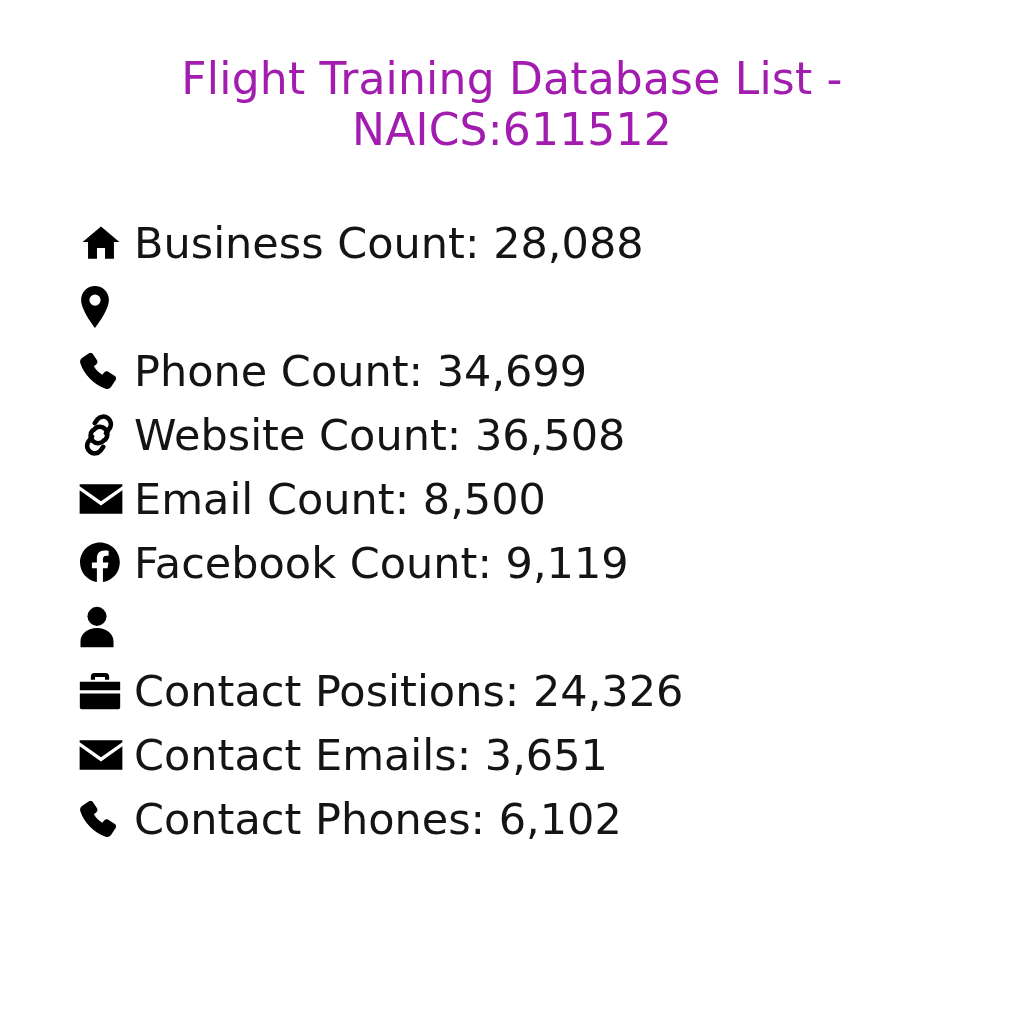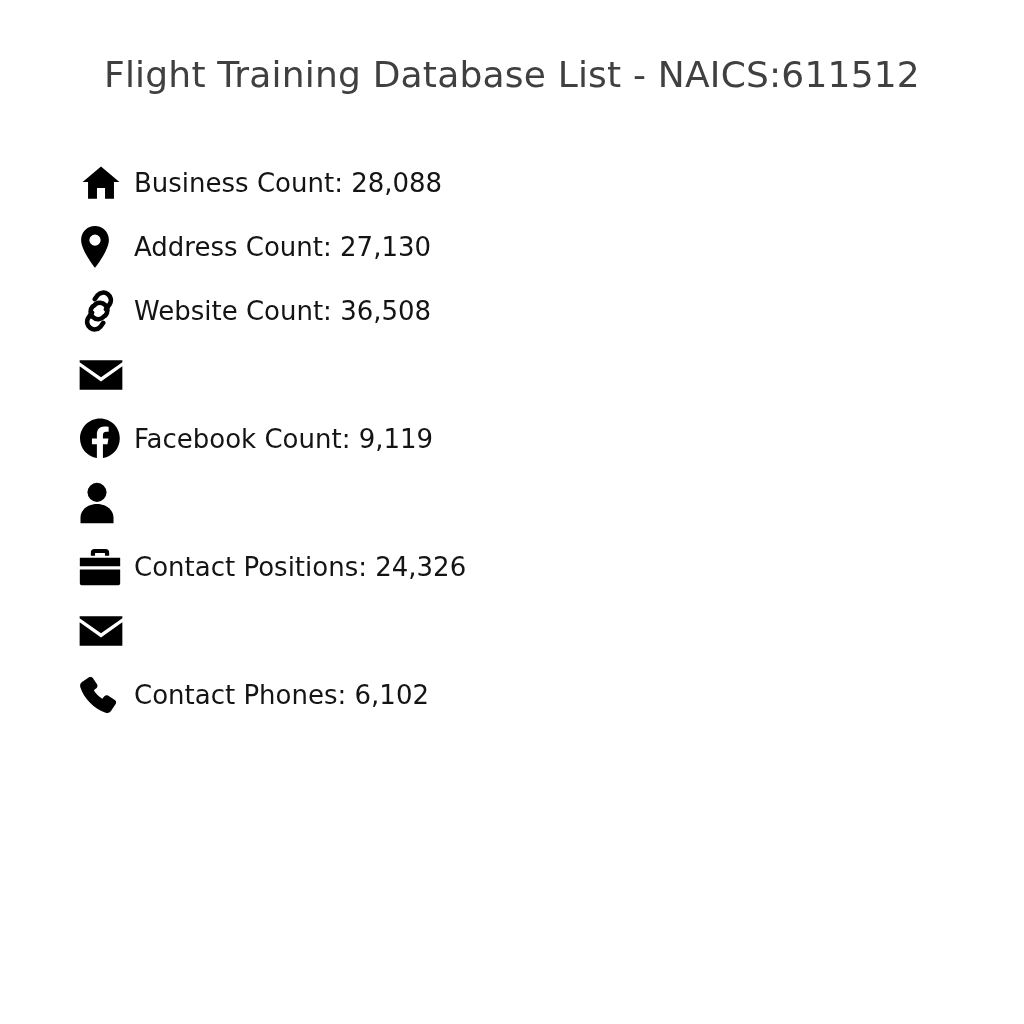--- a/index.html
+++ b/index.html
@@ -14,25 +14,25 @@
     color: #111111;
     overflow: hidden;
   }
   .page {
     position: relative;
     width: 1024px;
     height: 1024px;
     box-sizing: border-box;
   }
   .title {
-    font-size: 36px;
+    font-size: 44px;
     font-weight: 400;
     line-height: 1.15;
     text-align: center;
-    color: #404040;
+    color: #a21caf;
     padding: 54px 90px 0 90px;
     letter-spacing: 0.2px;
   }
   .stats {
     margin: 56px 0 0 0;
     padding: 0 0 0 78px;
     list-style: none;
   }
   .stat-row {
     display: flex;
@@ -44,21 +44,21 @@
     min-width: 56px;
     display: flex;
     align-items: center;
     justify-content: flex-start;
     color: #000000;
   }
   .stat-icon svg {
     display: block;
   }
   .stat-label {
-    font-size: 26px;
+    font-size: 43px;
     line-height: 1;
     color: #141414;
     white-space: nowrap;
   }
 </style>
 </head>
 <body>
 
 <div class="page">
 
@@ -74,42 +74,50 @@
       </span>
       <span class="stat-label">Business Count: 28,088</span>
     </li>
 
     <li class="stat-row">
       <span class="stat-icon">
         <svg width="34" height="44" viewBox="0 0 24 32" fill="currentColor" aria-hidden="true">
           <path d="M12 0.8C6.4 0.8 1.9 5.3 1.9 10.9c0 7.6 10.1 20.3 10.1 20.3S22.1 18.5 22.1 10.9C22.1 5.3 17.6 0.8 12 0.8zm0 14.3a4.1 4.1 0 1 1 0-8.2 4.1 4.1 0 0 1 0 8.2z"></path>
         </svg>
       </span>
-      <span class="stat-label">Address Count: 27,130</span>
     </li>
 
+    <li class="stat-row">
+      <span class="stat-icon">
+        <svg width="40" height="42" viewBox="0 0 24 24" fill="currentColor" aria-hidden="true">
+          <path d="M6.6 1.4 2.4 4.2C1.4 4.9 1 6.2 1.4 7.4 3.6 14.3 9.7 20.4 16.6 22.6c1.2.4 2.5 0 3.2-1l2.8-4.2c.5-.8.3-1.9-.5-2.4l-3.9-2.6c-.8-.5-1.8-.3-2.4.4l-1.2 1.5c-2.1-1.2-3.9-3-5.1-5.1l1.5-1.2c.7-.6.9-1.6.4-2.4L9 1.9c-.5-.8-1.6-1-2.4-.5z"></path>
+        </svg>
+      </span>
+      <span class="stat-label">Phone Count: 34,699</span>
+    </li>
 
     <li class="stat-row">
       <span class="stat-icon">
         <svg width="42" height="42" viewBox="0 0 24 24" fill="none" stroke="currentColor" stroke-width="2.6" stroke-linecap="round" aria-hidden="true">
           <path d="M9.6 5.2 11.2 3a4.3 4.3 0 0 1 6.9 5.1l-2.1 3"></path>
           <path d="M14.4 18.8 12.8 21a4.3 4.3 0 0 1-6.9-5.1l2.1-3"></path>
           <path d="M8.4 9.4a4.3 4.3 0 0 0 0 6 4.3 4.3 0 0 0 6.4-.3"></path>
           <path d="M15.6 14.6a4.3 4.3 0 0 0 0-6 4.3 4.3 0 0 0-6.4.3"></path>
         </svg>
       </span>
       <span class="stat-label">Website Count: 36,508</span>
     </li>
 
     <li class="stat-row">
       <span class="stat-icon">
         <svg width="46" height="36" viewBox="0 0 28 20" fill="currentColor" aria-hidden="true">
           <path d="M1 1h26v1.2L14 11.4 1 2.2V1zm0 3.7 13 9.2 13-9.2V19H1V4.7z"></path>
         </svg>
       </span>
+      <span class="stat-label">Email Count: 8,500</span>
     </li>
 
     <li class="stat-row">
       <span class="stat-icon">
         <svg width="44" height="44" viewBox="0 0 24 24" fill="currentColor" aria-hidden="true">
           <path d="M12 .8C6 .8 1.1 5.7 1.1 11.7c0 5.4 4 9.9 9.2 10.7v-7.6H7.6v-3.1h2.7V9.4c0-2.7 1.6-4.2 4-4.2 1.2 0 2.4.2 2.4.2v2.6h-1.3c-1.3 0-1.8.8-1.8 1.7v2h3l-.5 3.1h-2.5v7.6c5.2-.8 9.2-5.3 9.2-10.7C22.9 5.7 18 .8 12 .8z"></path>
         </svg>
       </span>
       <span class="stat-label">Facebook Count: 9,119</span>
     </li>
@@ -133,20 +141,21 @@
       </span>
       <span class="stat-label">Contact Positions: 24,326</span>
     </li>
 
     <li class="stat-row">
       <span class="stat-icon">
         <svg width="46" height="36" viewBox="0 0 28 20" fill="currentColor" aria-hidden="true">
           <path d="M1 1h26v1.2L14 11.4 1 2.2V1zm0 3.7 13 9.2 13-9.2V19H1V4.7z"></path>
         </svg>
       </span>
+      <span class="stat-label">Contact Emails: 3,651</span>
     </li>
 
     <li class="stat-row">
       <span class="stat-icon">
         <svg width="40" height="42" viewBox="0 0 24 24" fill="currentColor" aria-hidden="true">
           <path d="M6.6 1.4 2.4 4.2C1.4 4.9 1 6.2 1.4 7.4 3.6 14.3 9.7 20.4 16.6 22.6c1.2.4 2.5 0 3.2-1l2.8-4.2c.5-.8.3-1.9-.5-2.4l-3.9-2.6c-.8-.5-1.8-.3-2.4.4l-1.2 1.5c-2.1-1.2-3.9-3-5.1-5.1l1.5-1.2c.7-.6.9-1.6.4-2.4L9 1.9c-.5-.8-1.6-1-2.4-.5z"></path>
         </svg>
       </span>
       <span class="stat-label">Contact Phones: 6,102</span>
     </li>

